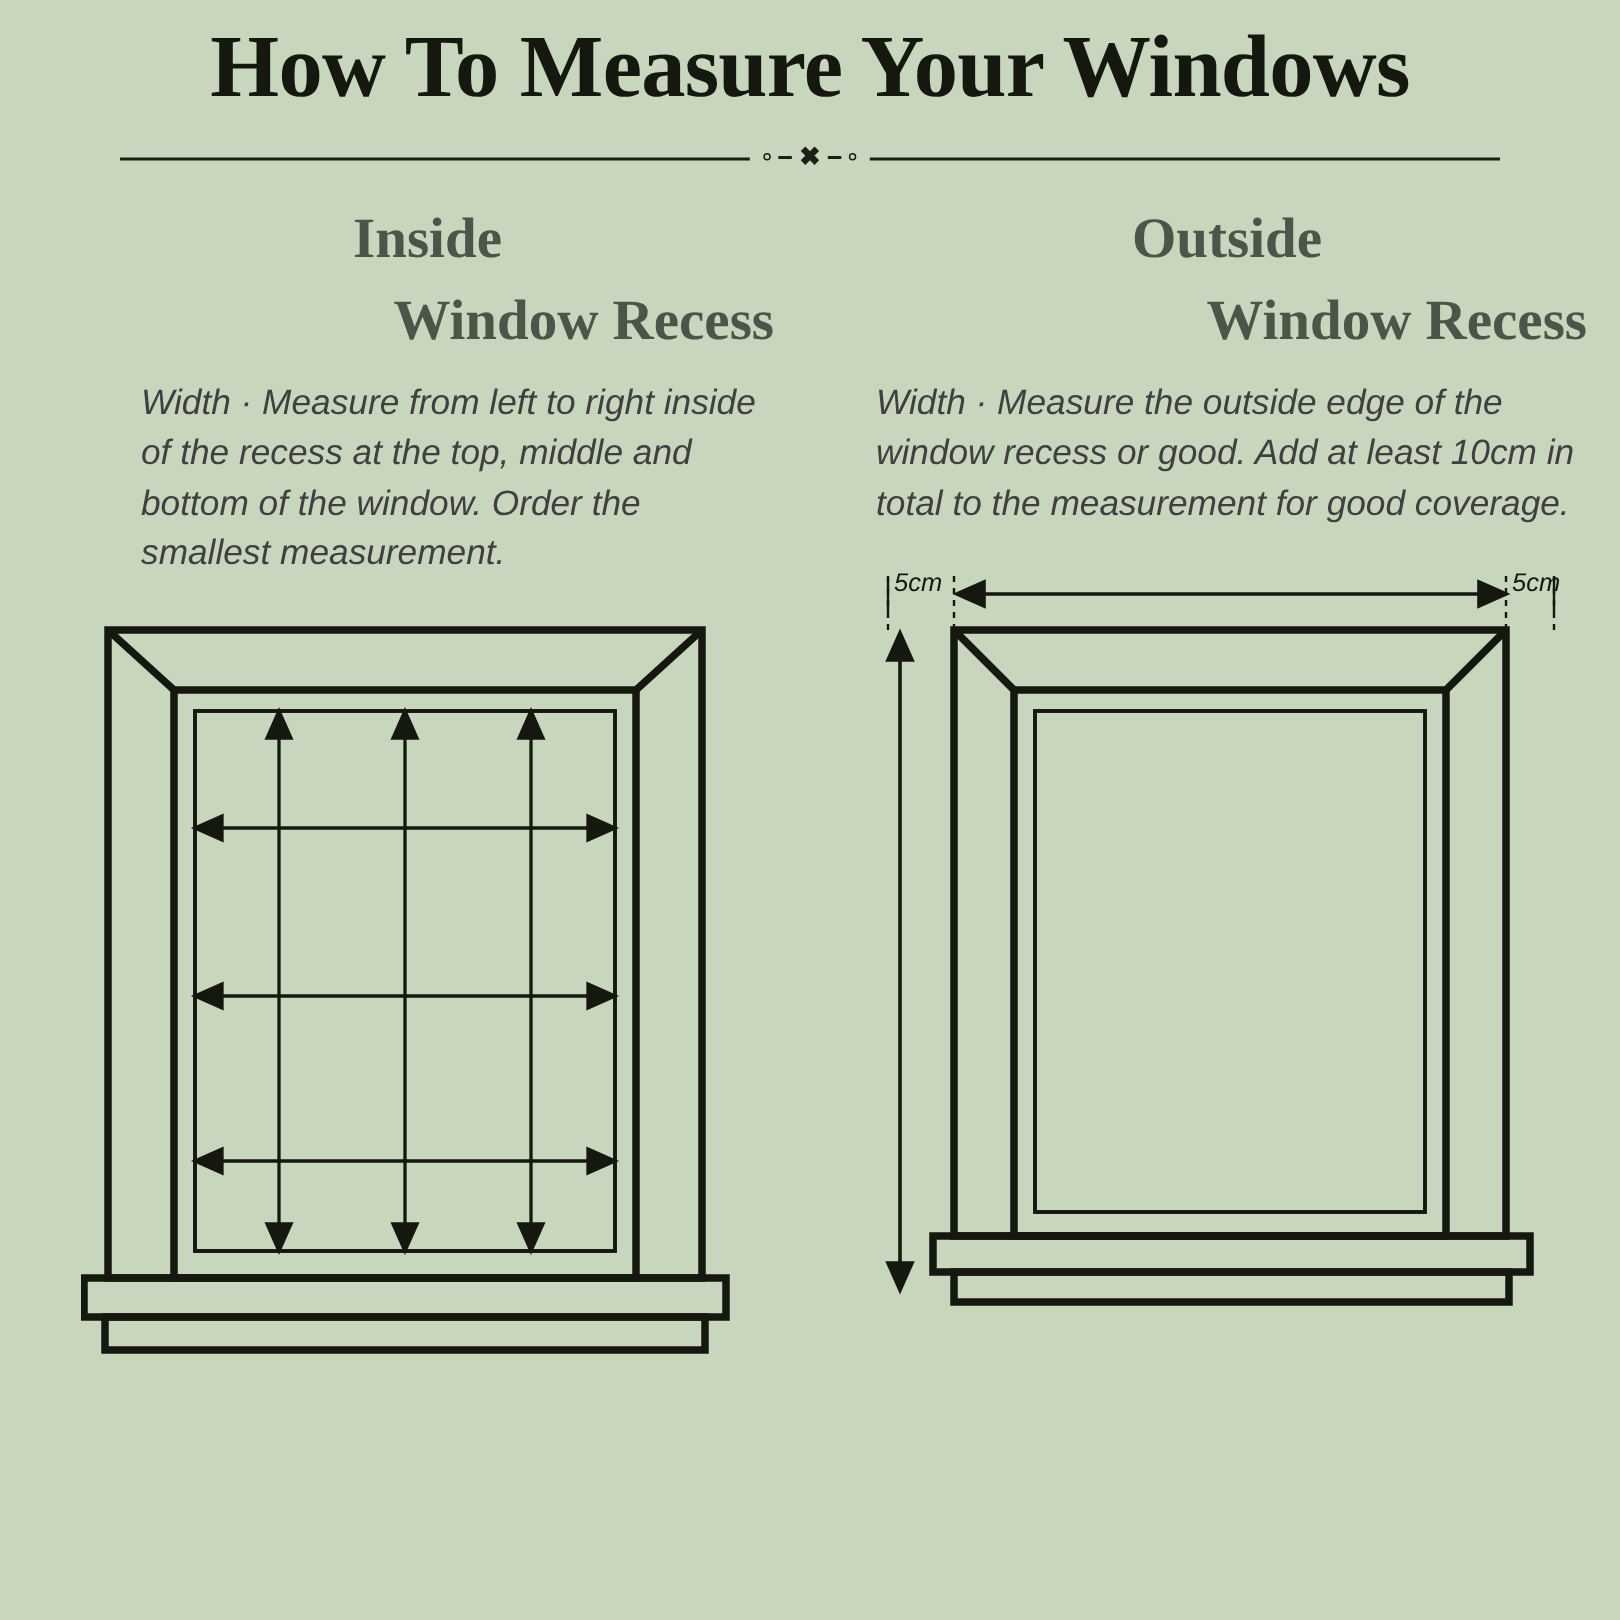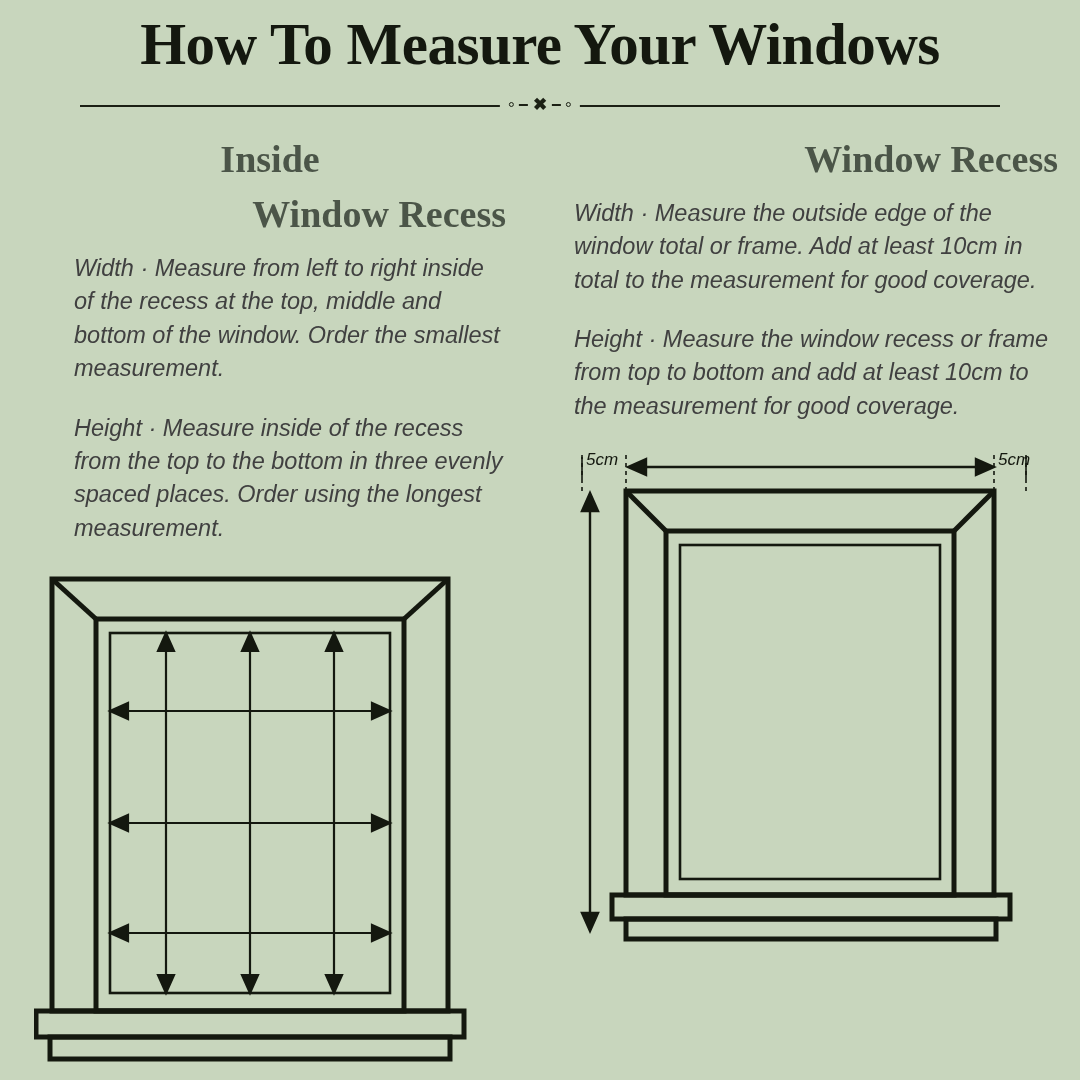--- a/index.html
+++ b/index.html
@@ -74,20 +74,21 @@
     font-size: 17px;
     line-height: 14px;
     color: #1b2014;
     font-weight: bold;
   }
 
   
   .columns {
     display: flex;
     margin-top: 20px;
+    padding-left: 20px;
   }
   .col {
     width: 50%;
     box-sizing: border-box;
     padding: 0 34px;
   }
   .col.right { padding-left: 28px; padding-right: 22px; }
 
   .col-heading {
     text-align: center;
@@ -137,21 +138,20 @@
 
   <div class="columns">
 
     <div class="col left">
       <h2 class="col-heading">
         <span>Inside</span>
         <span class="l2">Window Recess</span>
       </h2>
 
       <p class="para">Width · Measure from left to right inside of the recess at the top, middle and bottom of the window. Order the smallest measurement.</p>
-      <p class="para">Height · Measure inside of the recess from the top to the bottom in three evenly spaced places. Order using the longest measurement.</p>
 
       <div class="diagram-wrap">
         <svg width="472" height="500" viewBox="0 0 472 500">
           <g fill="none" stroke="#14180f" stroke-width="5" stroke-linejoin="miter">
 
             <rect x="18" y="8" width="396" height="432"></rect>
 
             <rect x="62" y="48" width="308" height="392"></rect>
 
             <line x1="18" y1="8" x2="62" y2="48"></line>
@@ -190,25 +190,25 @@
             <line x1="300" y1="72" x2="300" y2="412"></line>
             <polygon points="300,62 292,80 308,80"></polygon>
             <polygon points="300,422 292,404 308,404"></polygon>
           </g>
         </svg>
       </div>
     </div>
 
     <div class="col right">
       <h2 class="col-heading">
+        <span>Outside</span>
         <span class="l2">Window Recess</span>
       </h2>
 
-      <p class="para">Width · Measure the outside edge of the window total or frame. Add at least 10cm in total to the measurement for good coverage.</p>
-      <p class="para">Height · Measure the window recess or frame from top to bottom and add at least 10cm to the measurement for good coverage.</p>
+      <p class="para">Width · Measure the outside edge of the window recess or good. Add at least 10cm in total to the measurement for good coverage.</p>
 
       <div class="diagram-wrap">
         <svg width="470" height="500" viewBox="0 0 470 500">
 
           <g fill="none" stroke="#14180f" stroke-width="5" stroke-linejoin="miter">
             <rect x="58" y="42" width="368" height="404"></rect>
             <rect x="98" y="82" width="288" height="364"></rect>
             <line x1="58" y1="42" x2="98" y2="82"></line>
             <line x1="426" y1="42" x2="386" y2="82"></line>
             <rect x="112" y="96" width="260" height="334" stroke-width="2.6"></rect>

